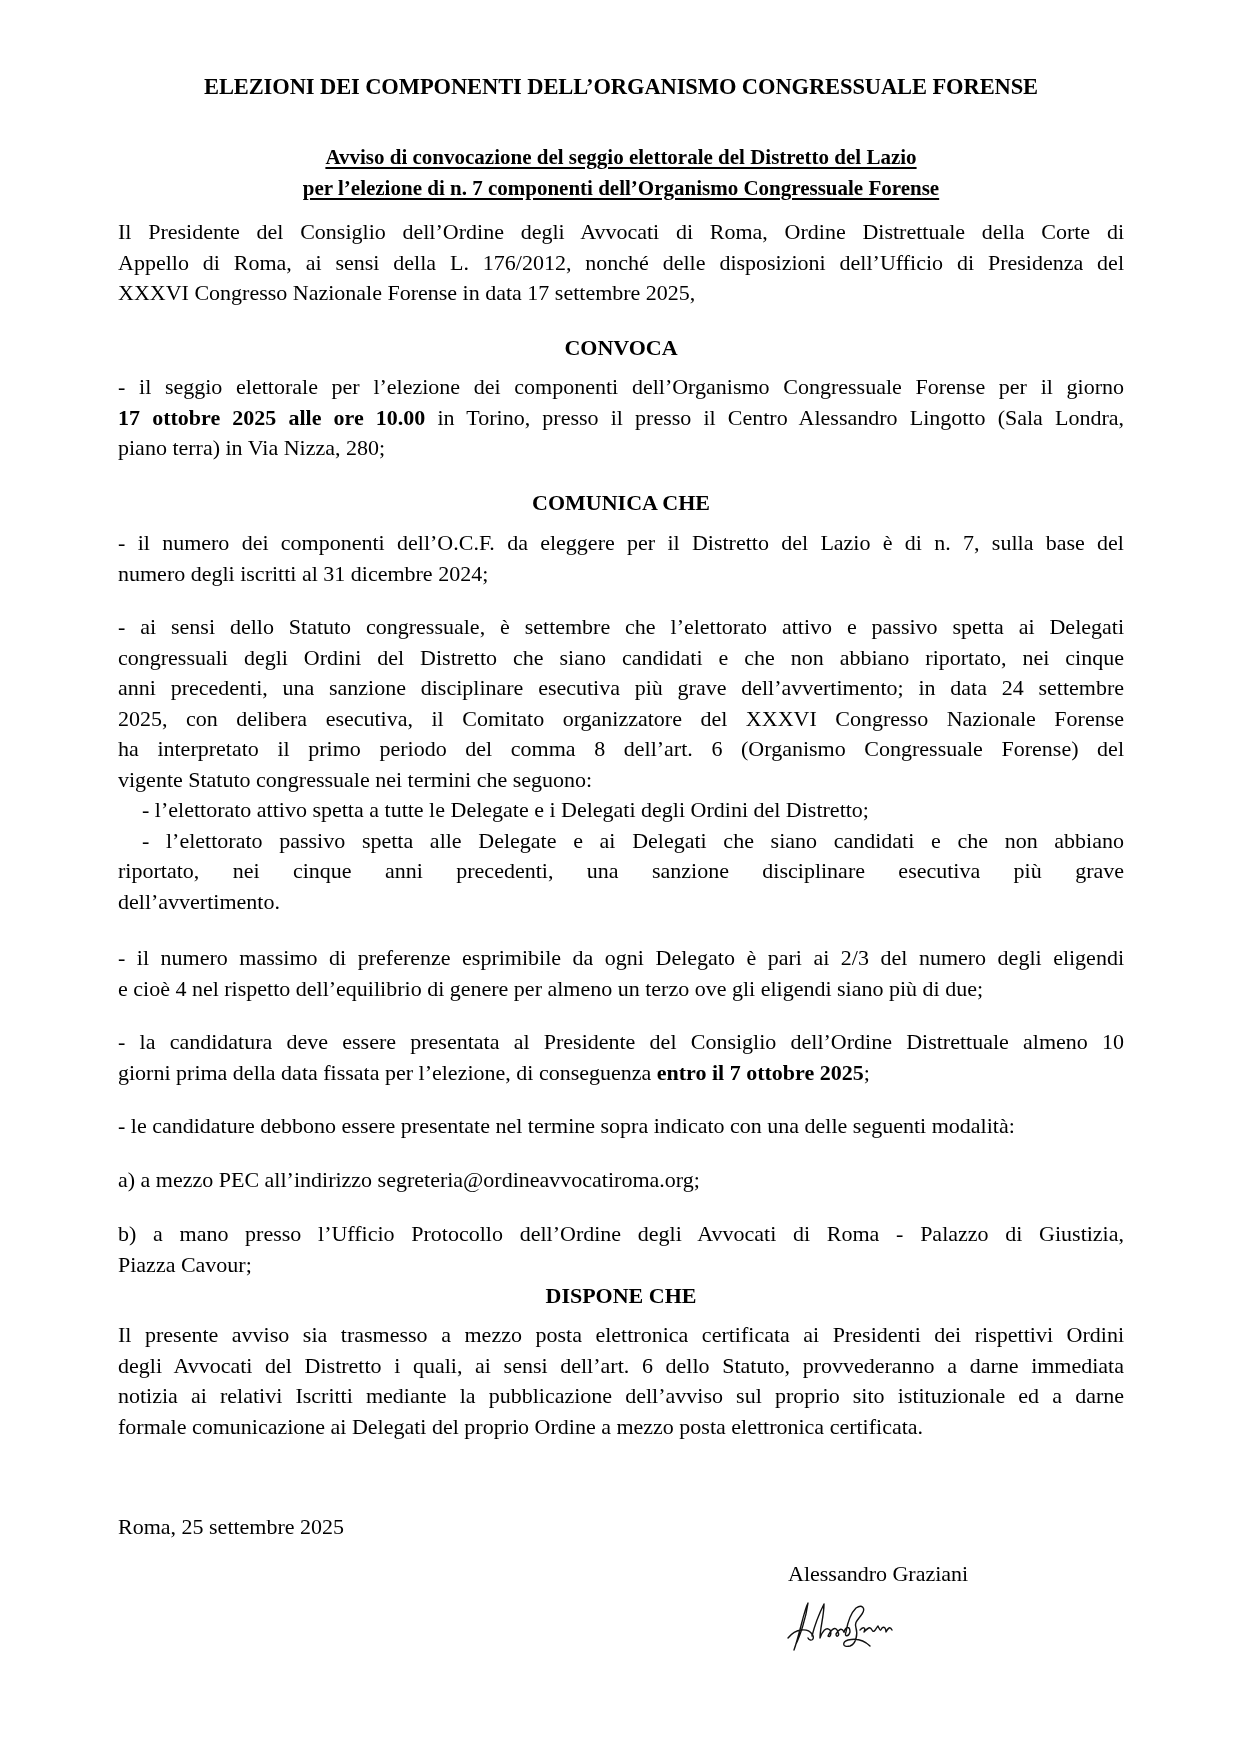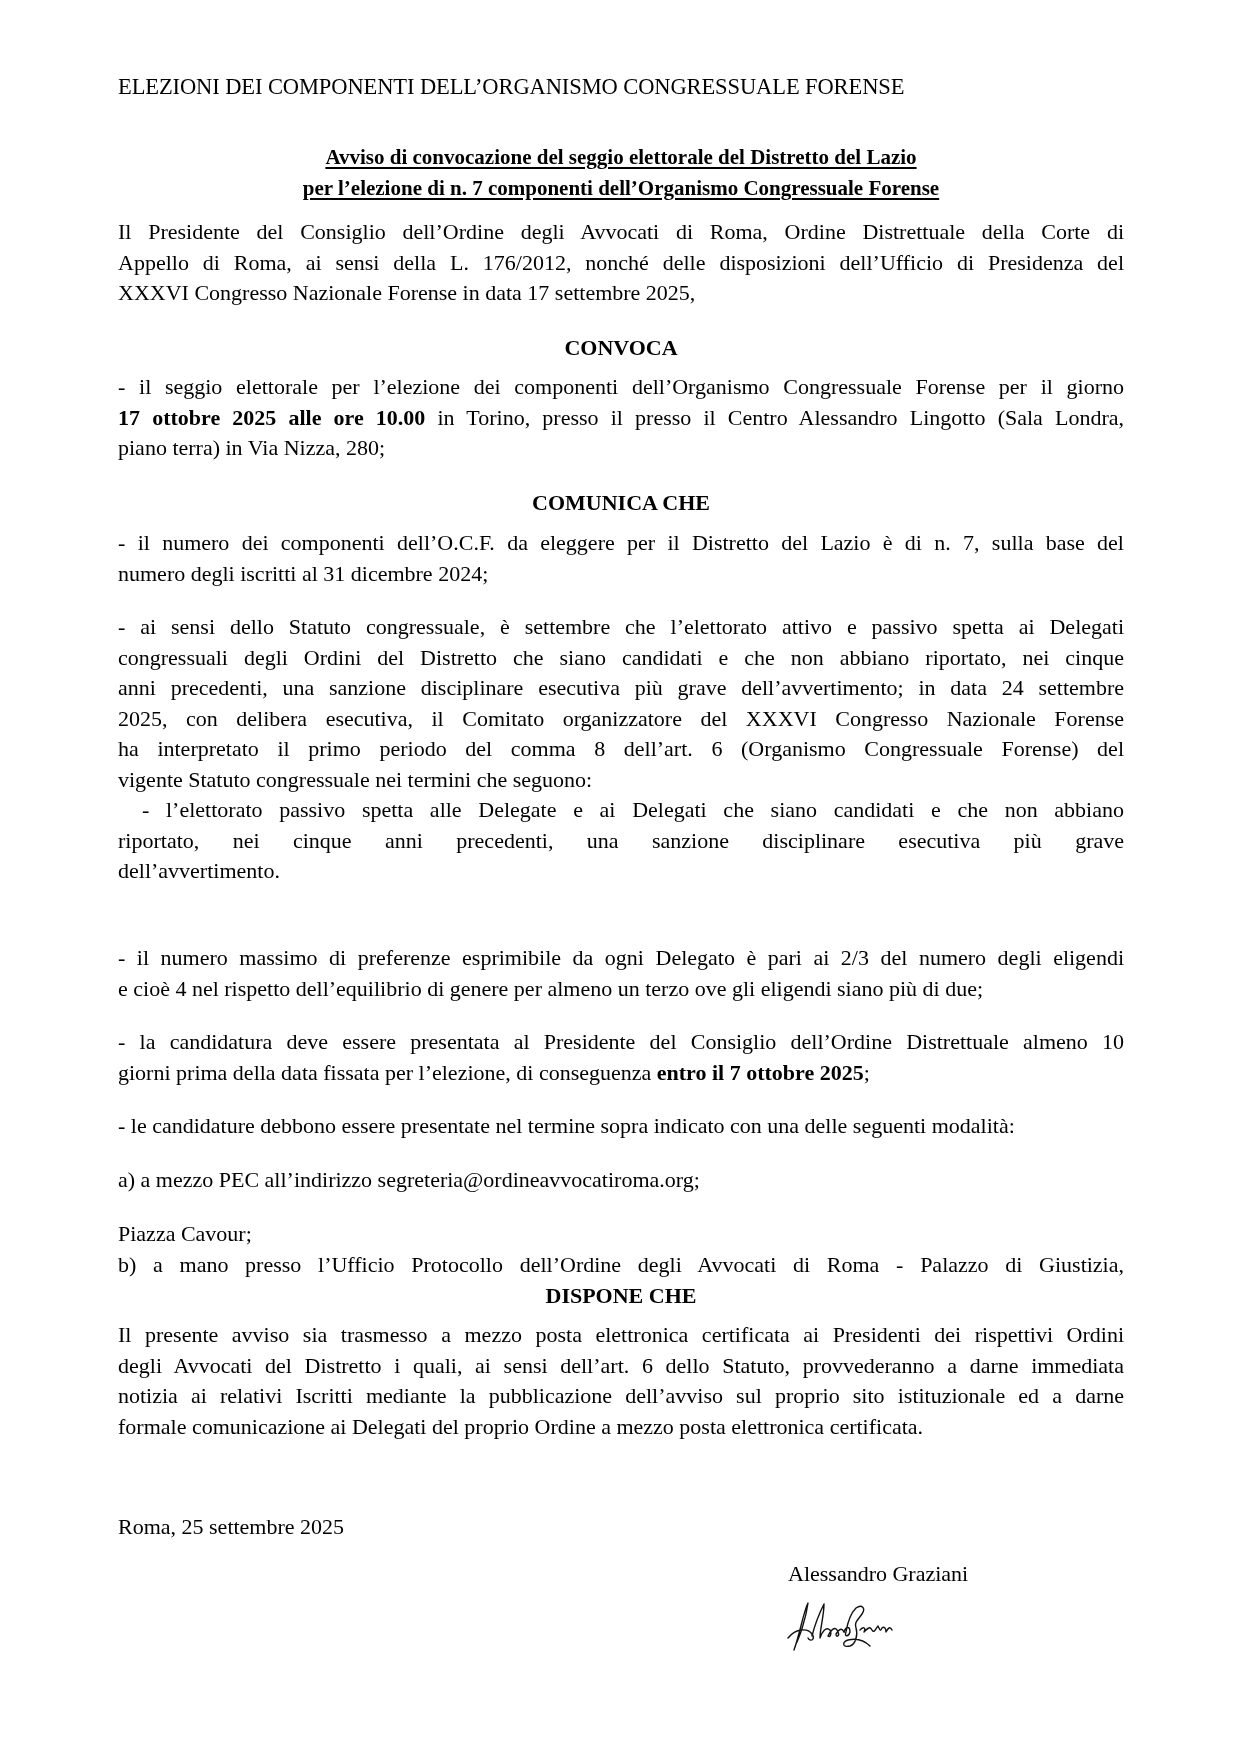--- a/index.html
+++ b/index.html
@@ -19,22 +19,22 @@
       position: absolute;
       left: 118px;
       top: 0;
       width: 1006px;
     }
     .main-title {
       position: absolute;
       top: 74px;
       left: 0;
       width: 1006px;
-      text-align: left;
-      font-weight: normal;
+      text-align: center;
+      font-weight: bold;
       font-size: 22.5px;
       letter-spacing: -0.1px;
       white-space: nowrap;
     }
     .subtitle {
       position: absolute;
       top: 142px;
       left: 0;
       width: 1006px;
       text-align: center;
@@ -129,20 +129,21 @@
     <span class="line last">numero degli iscritti al 31 dicembre 2024;</span>
   </div>
 
   <div class="text" style="top:612px;">
     <span class="line">- ai sensi dello Statuto congressuale, è settembre che l’elettorato attivo e passivo spetta ai Delegati</span>
     <span class="line">congressuali degli Ordini del Distretto che siano candidati e che non abbiano riportato, nei cinque</span>
     <span class="line">anni precedenti, una sanzione disciplinare esecutiva più grave dell’avvertimento;  in data 24 settembre</span>
     <span class="line">2025, con delibera esecutiva, il Comitato organizzatore del XXXVI Congresso Nazionale Forense</span>
     <span class="line">ha interpretato il primo periodo del comma 8 dell’art. 6 (Organismo Congressuale Forense) del</span>
     <span class="line last">vigente Statuto congressuale nei termini che seguono:</span>
+    <span class="line last indent">- l’elettorato attivo spetta a tutte le Delegate e i Delegati degli Ordini del Distretto;</span>
     <span class="line indent">-  l’elettorato passivo spetta alle Delegate e ai Delegati che siano candidati e che  non  abbiano</span>
     <span class="line">riportato, nei cinque anni precedenti, una sanzione disciplinare esecutiva più grave</span>
     <span class="line last">dell’avvertimento.</span>
   </div>
 
   <div class="text" style="top:943px;">
     <span class="line">- il numero massimo di preferenze esprimibile da ogni Delegato è pari ai 2/3 del numero degli eligendi</span>
     <span class="line last">e cioè 4 nel rispetto dell’equilibrio di genere per almeno un terzo ove gli eligendi siano più di due;</span>
   </div>
 
@@ -153,22 +154,22 @@
 
   <div class="text" style="top:1111px;">
     <span class="line last">- le candidature debbono essere presentate nel termine sopra indicato con una delle seguenti modalità:</span>
   </div>
 
   <div class="text" style="top:1165px;">
     <span class="line last">a) a mezzo PEC all’indirizzo segreteria@ordineavvocatiroma.org;</span>
   </div>
 
   <div class="text" style="top:1219px;">
+    <span class="line">b) a mano presso l’Ufficio Protocollo dell’Ordine degli Avvocati di Roma - Palazzo di Giustizia,</span>
     <span class="line last">Piazza Cavour;</span>
-    <span class="line">b) a mano presso l’Ufficio Protocollo dell’Ordine degli Avvocati di Roma - Palazzo di Giustizia,</span>
   </div>
 
   <div class="section-heading" style="top:1283px;">DISPONE CHE</div>
 
   <div class="text" style="top:1320px;">
     <span class="line">Il presente avviso sia trasmesso a mezzo posta elettronica certificata ai Presidenti dei rispettivi Ordini</span>
     <span class="line">degli Avvocati del Distretto i quali, ai sensi dell’art. 6 dello Statuto, provvederanno a darne immediata</span>
     <span class="line">notizia ai relativi Iscritti mediante la pubblicazione dell’avviso sul proprio sito istituzionale ed a darne</span>
     <span class="line last">formale comunicazione ai Delegati del proprio Ordine a mezzo posta elettronica certificata.</span>
   </div>

